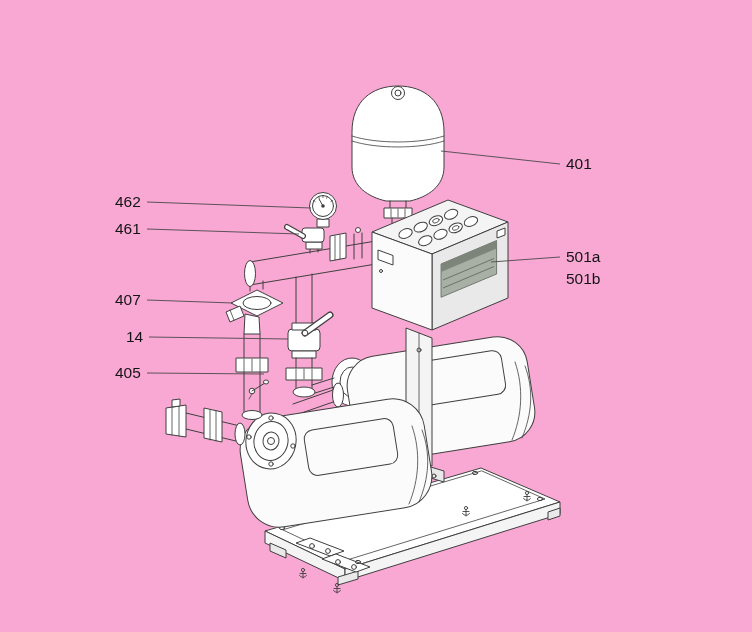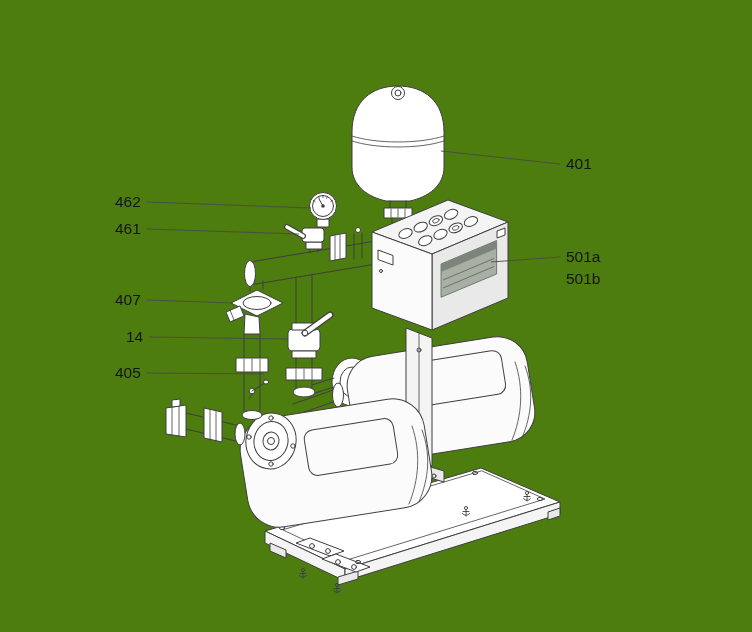--- a/index.html
+++ b/index.html
@@ -1,17 +1,17 @@
 <!DOCTYPE html>
 <html><head>
 <meta charset="utf-8">
 <style>
   html,body{margin:0;padding:0;background:#ffffff;}
   body{width:752px;height:632px;overflow:hidden;}
-  .stage{position:relative;width:752px;height:632px;background:#4d7c0f;}
+  .stage{position:relative;width:752px;height:632px;background:#f9a8d4;}
   svg{display:block;}
   .ln{fill:none;stroke:#3f3f3f;stroke-width:1;stroke-linecap:round;stroke-linejoin:round;}
   .fw{fill:#ffffff;stroke:#3f3f3f;stroke-width:1;stroke-linejoin:round;}
   .fl{fill:#f4f4f4;stroke:#3f3f3f;stroke-width:1;stroke-linejoin:round;}
   .fm{fill:#e9e9e9;stroke:#3f3f3f;stroke-width:1;stroke-linejoin:round;}
   .fd{fill:#fbfbfb;stroke:#3f3f3f;stroke-width:1;stroke-linejoin:round;}
   .lead{stroke:#4a4a4a;stroke-width:0.9;fill:none;}
   .callout{font-family:"Liberation Sans","DejaVu Sans",sans-serif;font-size:15.5px;fill:#141414;}
   .thin{stroke-width:0.8;}
 </style>

